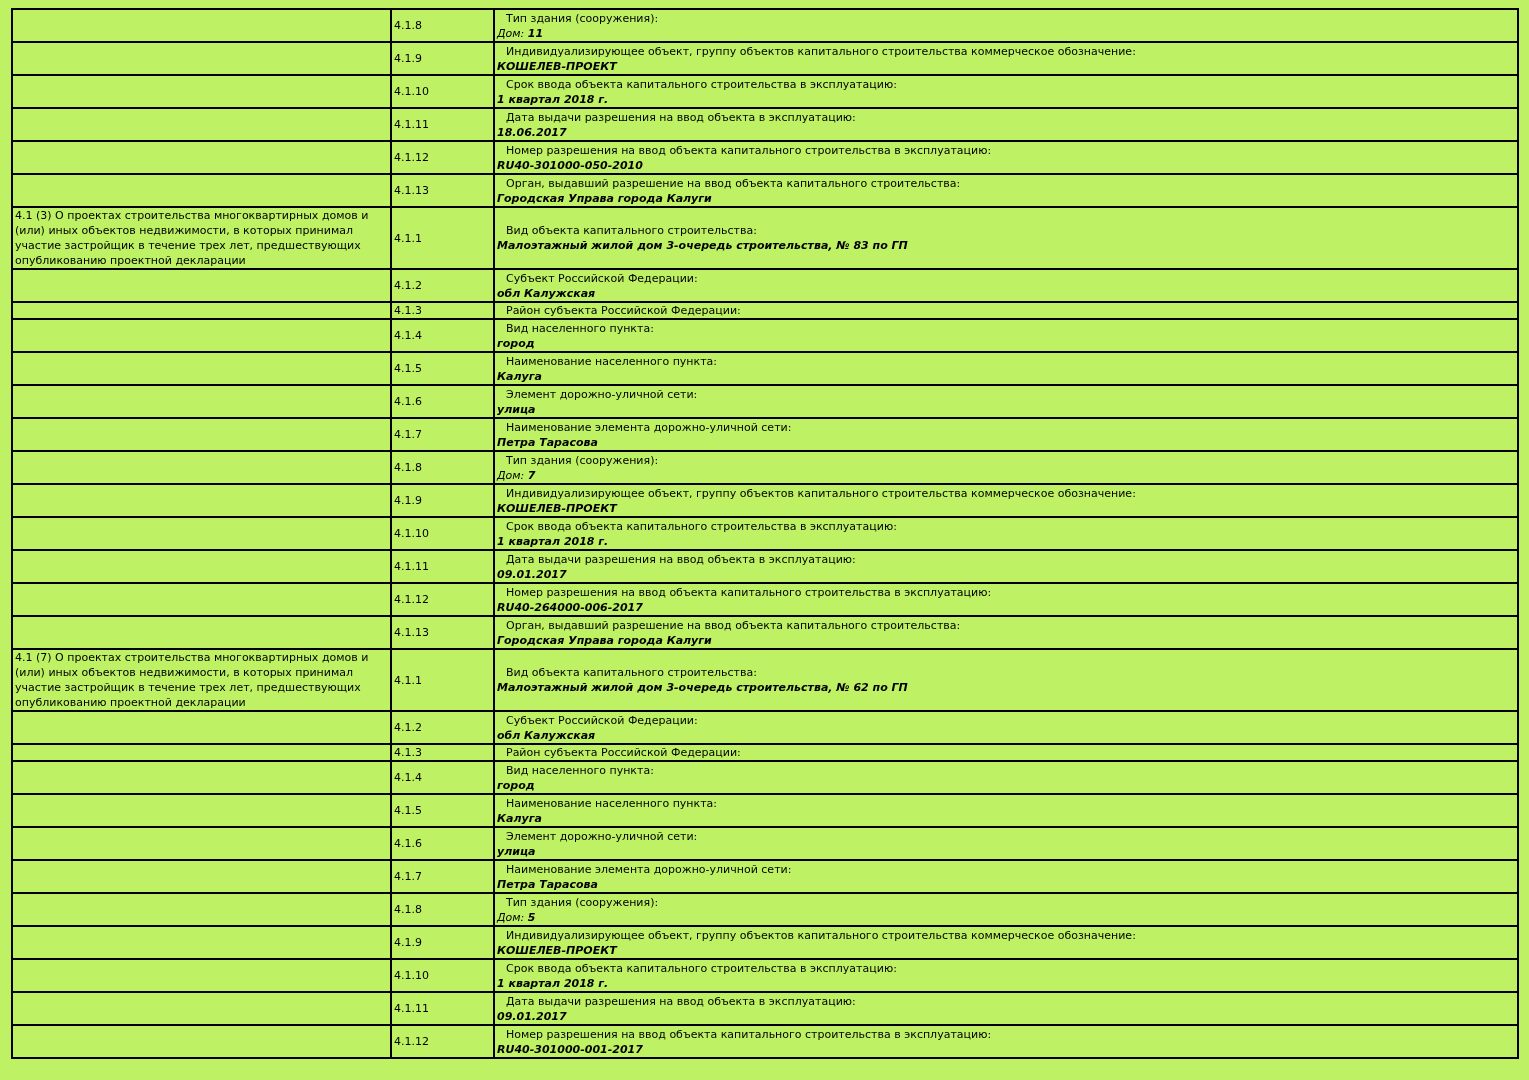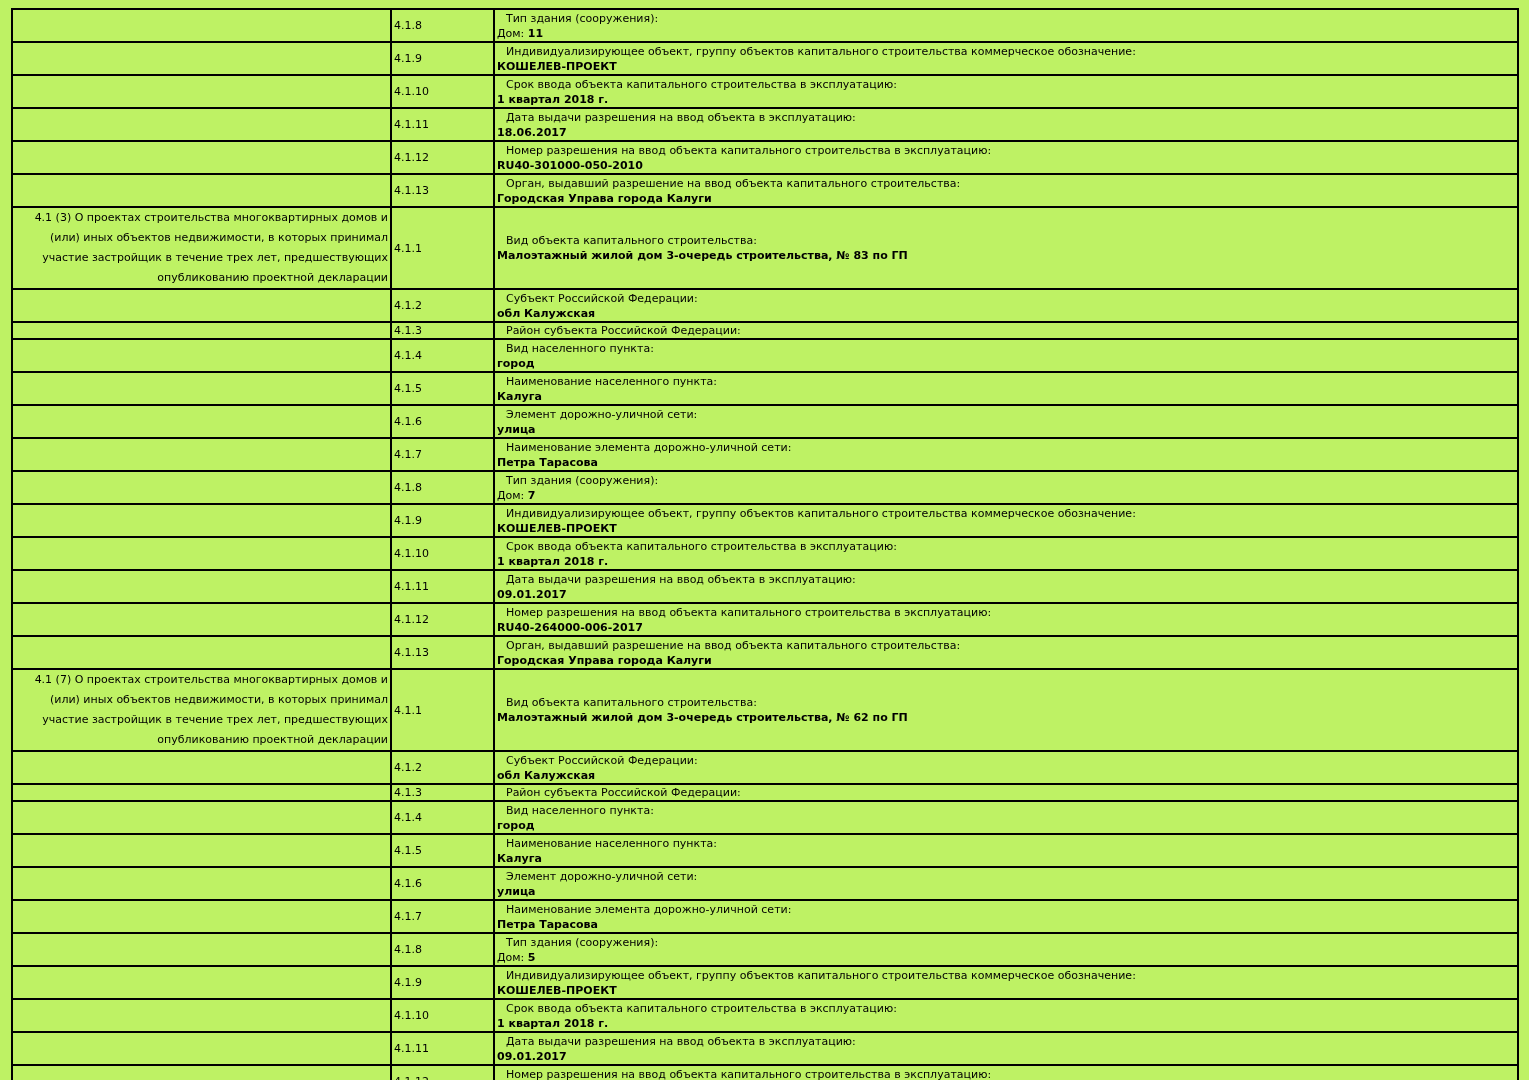--- a/index.html
+++ b/index.html
@@ -28,35 +28,34 @@
     font-size: 11px;
   }
   table.decl td {
     border: 2px solid #000000;
     padding: 0 2px;
     overflow: hidden;
     word-wrap: break-word;
   }
   td.c-section {
     vertical-align: top;
-    line-height: 20px;
+    line-height: 15px;
     padding: 1px 3px 1px 2px;
-    text-align: right;
   }
   td.c-num {
     vertical-align: middle;
     line-height: 15px;
     padding-left: 3px;
   }
   td.c-content {
     vertical-align: middle;
     padding-left: 3px;
   }
   .field-label { line-height: 15px; white-space: nowrap; margin-left: 9px; }
-  .field-value { line-height: 15px; white-space: nowrap; }
+  .field-value { line-height: 15px; white-space: nowrap; font-style: italic; }
   .value-bold { font-weight: 700; }
   tr.row-double  { height: 33px; }
   tr.row-single  { height: 16px; }
   tr.row-section { height: 56px; }
 </style>
 </head>
 <body>
 
 <div class="page">
   <table class="decl">

